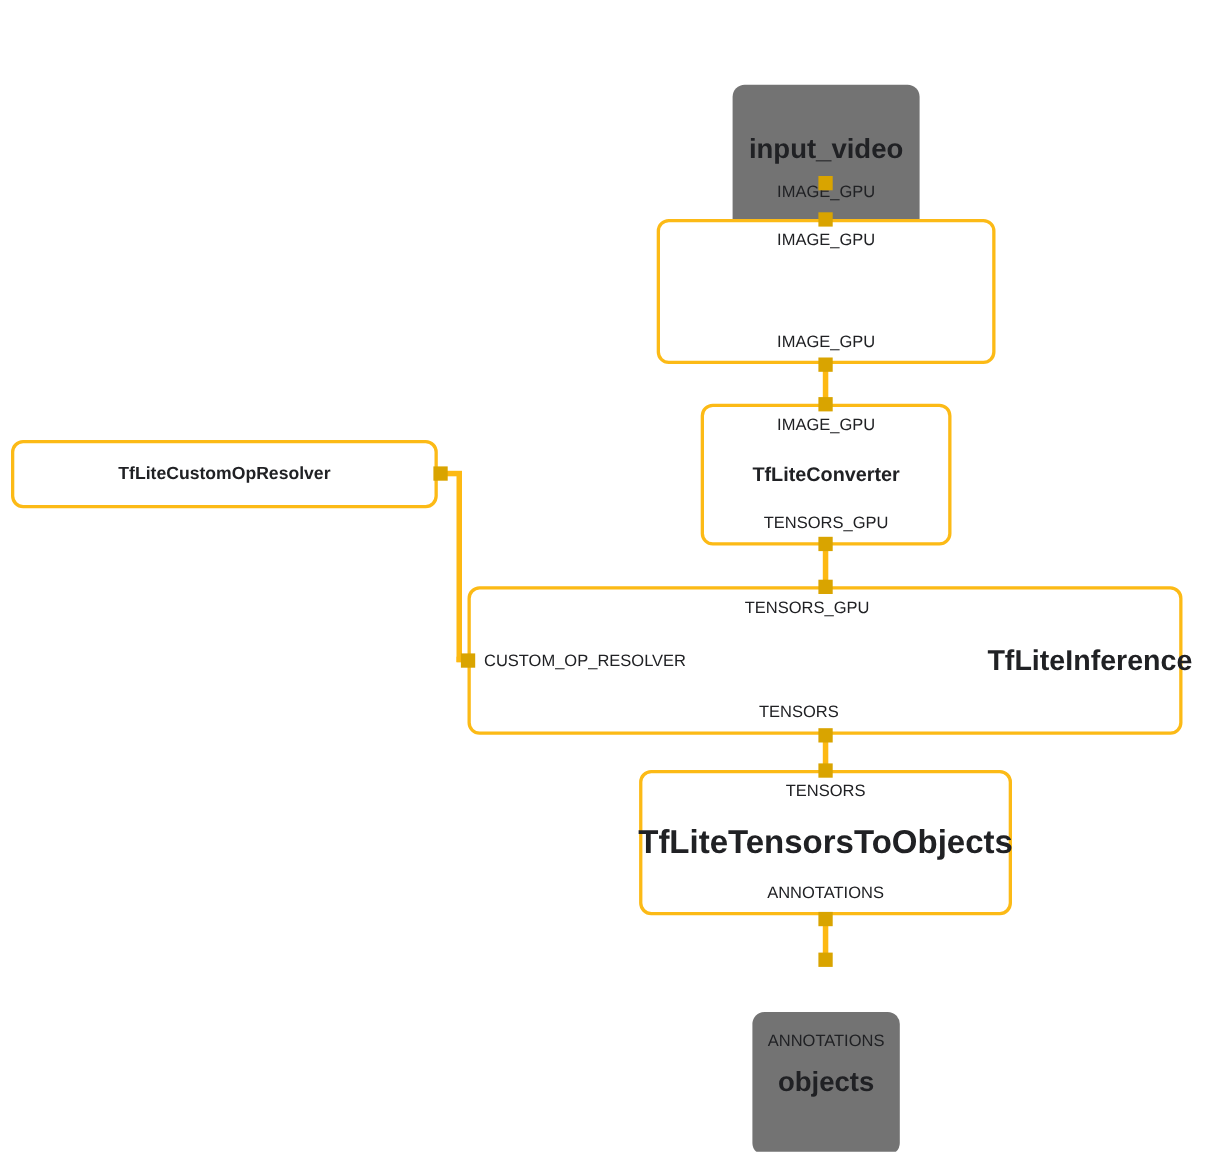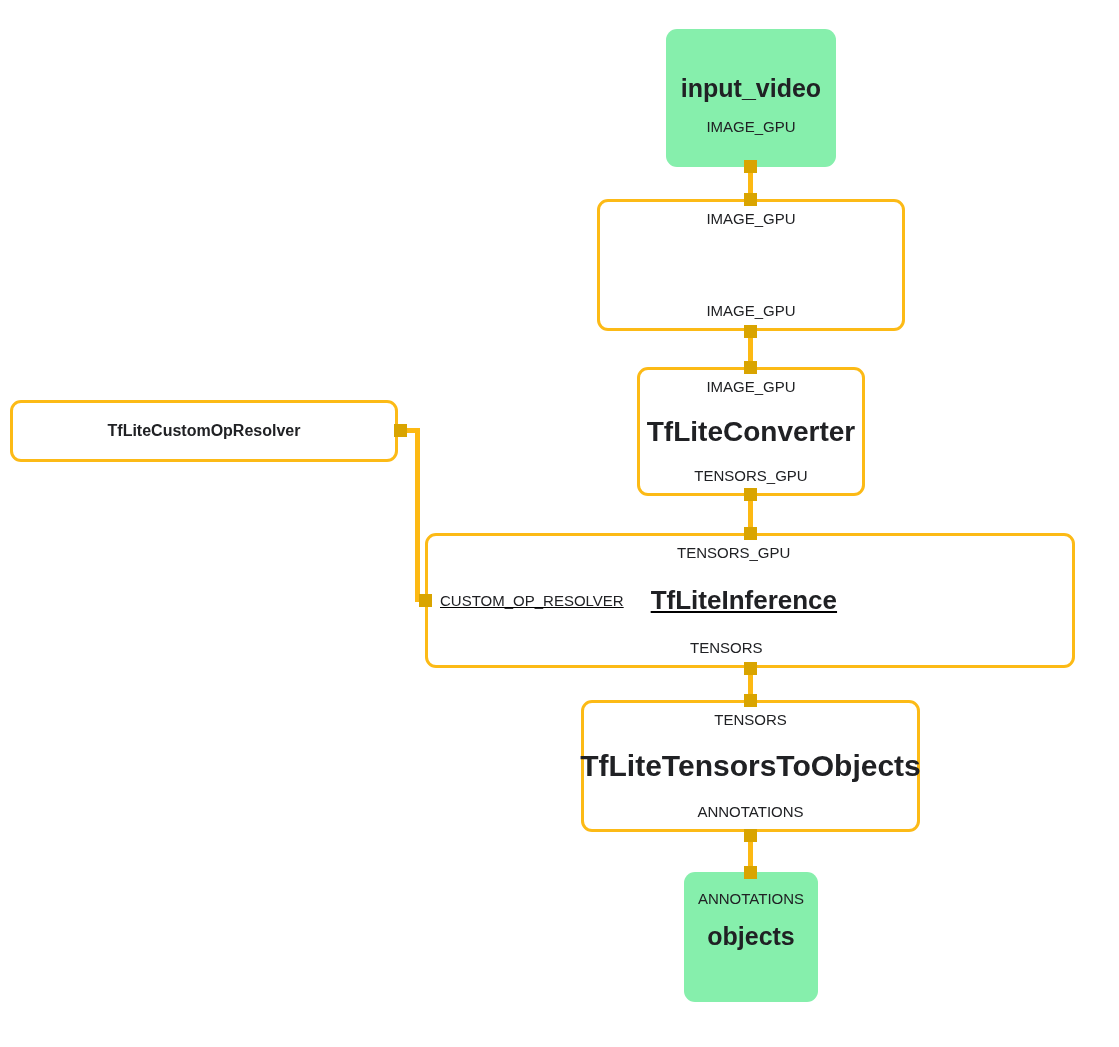--- a/index.html
+++ b/index.html
@@ -30,22 +30,23 @@
     display: flex;
     flex-direction: column;
     align-items: center;
     justify-content: center;
   }
   .node.calculator {
     background: #ffffff;
     border: 3px solid #fcba16;
   }
   .node.stream {
-    background: #86efac;
+    background: #737373;
     border: none;
+    margin-top: 48px;
   }
 
   .node-title {
     font-weight: bold;
     color: #202124;
     white-space: nowrap;
     line-height: 1.05;
   }
   .port-label {
     color: #202124;
@@ -124,41 +125,41 @@
   </div>
   <div class="port" style="left:744px; top:193px;"></div>
   <div class="port" style="left:744px; top:325px;"></div>
 
   <div class="node calculator" style="left:637px; top:367px; width:228px; height:129px;">
     <div class="rows">
       <div class="row">
         <span class="port-label" style="font-size:15px;">IMAGE_GPU</span>
       </div>
       <div class="row mid">
-        <span class="node-title" style="font-size:28px;">TfLiteConverter</span>
+        <span class="node-title" style="font-size:18px;">TfLiteConverter</span>
       </div>
       <div class="row">
         <span class="port-label" style="font-size:15px;">TENSORS_GPU</span>
       </div>
     </div>
   </div>
   <div class="port" style="left:744px; top:361px;"></div>
   <div class="port" style="left:744px; top:488px;"></div>
 
   <div class="node calculator" style="left:10px; top:400px; width:388px; height:62px;">
     <div class="node-title" style="font-size:16px;">TfLiteCustomOpResolver</div>
   </div>
   <div class="port" style="left:394px; top:424px;"></div>
 
   <div class="node calculator" style="left:425px; top:533px; width:650px; height:135px;">
     <div class="rows">
       <div class="row" style="justify-content:flex-start; padding-left:249px;">
         <span class="port-label" style="font-size:15px;">TENSORS_GPU</span>
       </div>
-      <div class="row mid" style="justify-content:flex-start; padding-left:12px;text-decoration:underline;">
+      <div class="row mid" style="justify-content:space-between; padding-left:12px;">
         <span class="port-label" style="font-size:15px;">CUSTOM_OP_RESOLVER</span>
         <span class="node-title" style="font-size:26px; margin-left:27px;">TfLiteInference</span>
       </div>
       <div class="row" style="justify-content:flex-start; padding-left:262px;">
         <span class="port-label" style="font-size:15px;">TENSORS</span>
       </div>
     </div>
   </div>
   <div class="port" style="left:744px; top:527px;"></div>
   <div class="port" style="left:419px; top:594px;"></div>

